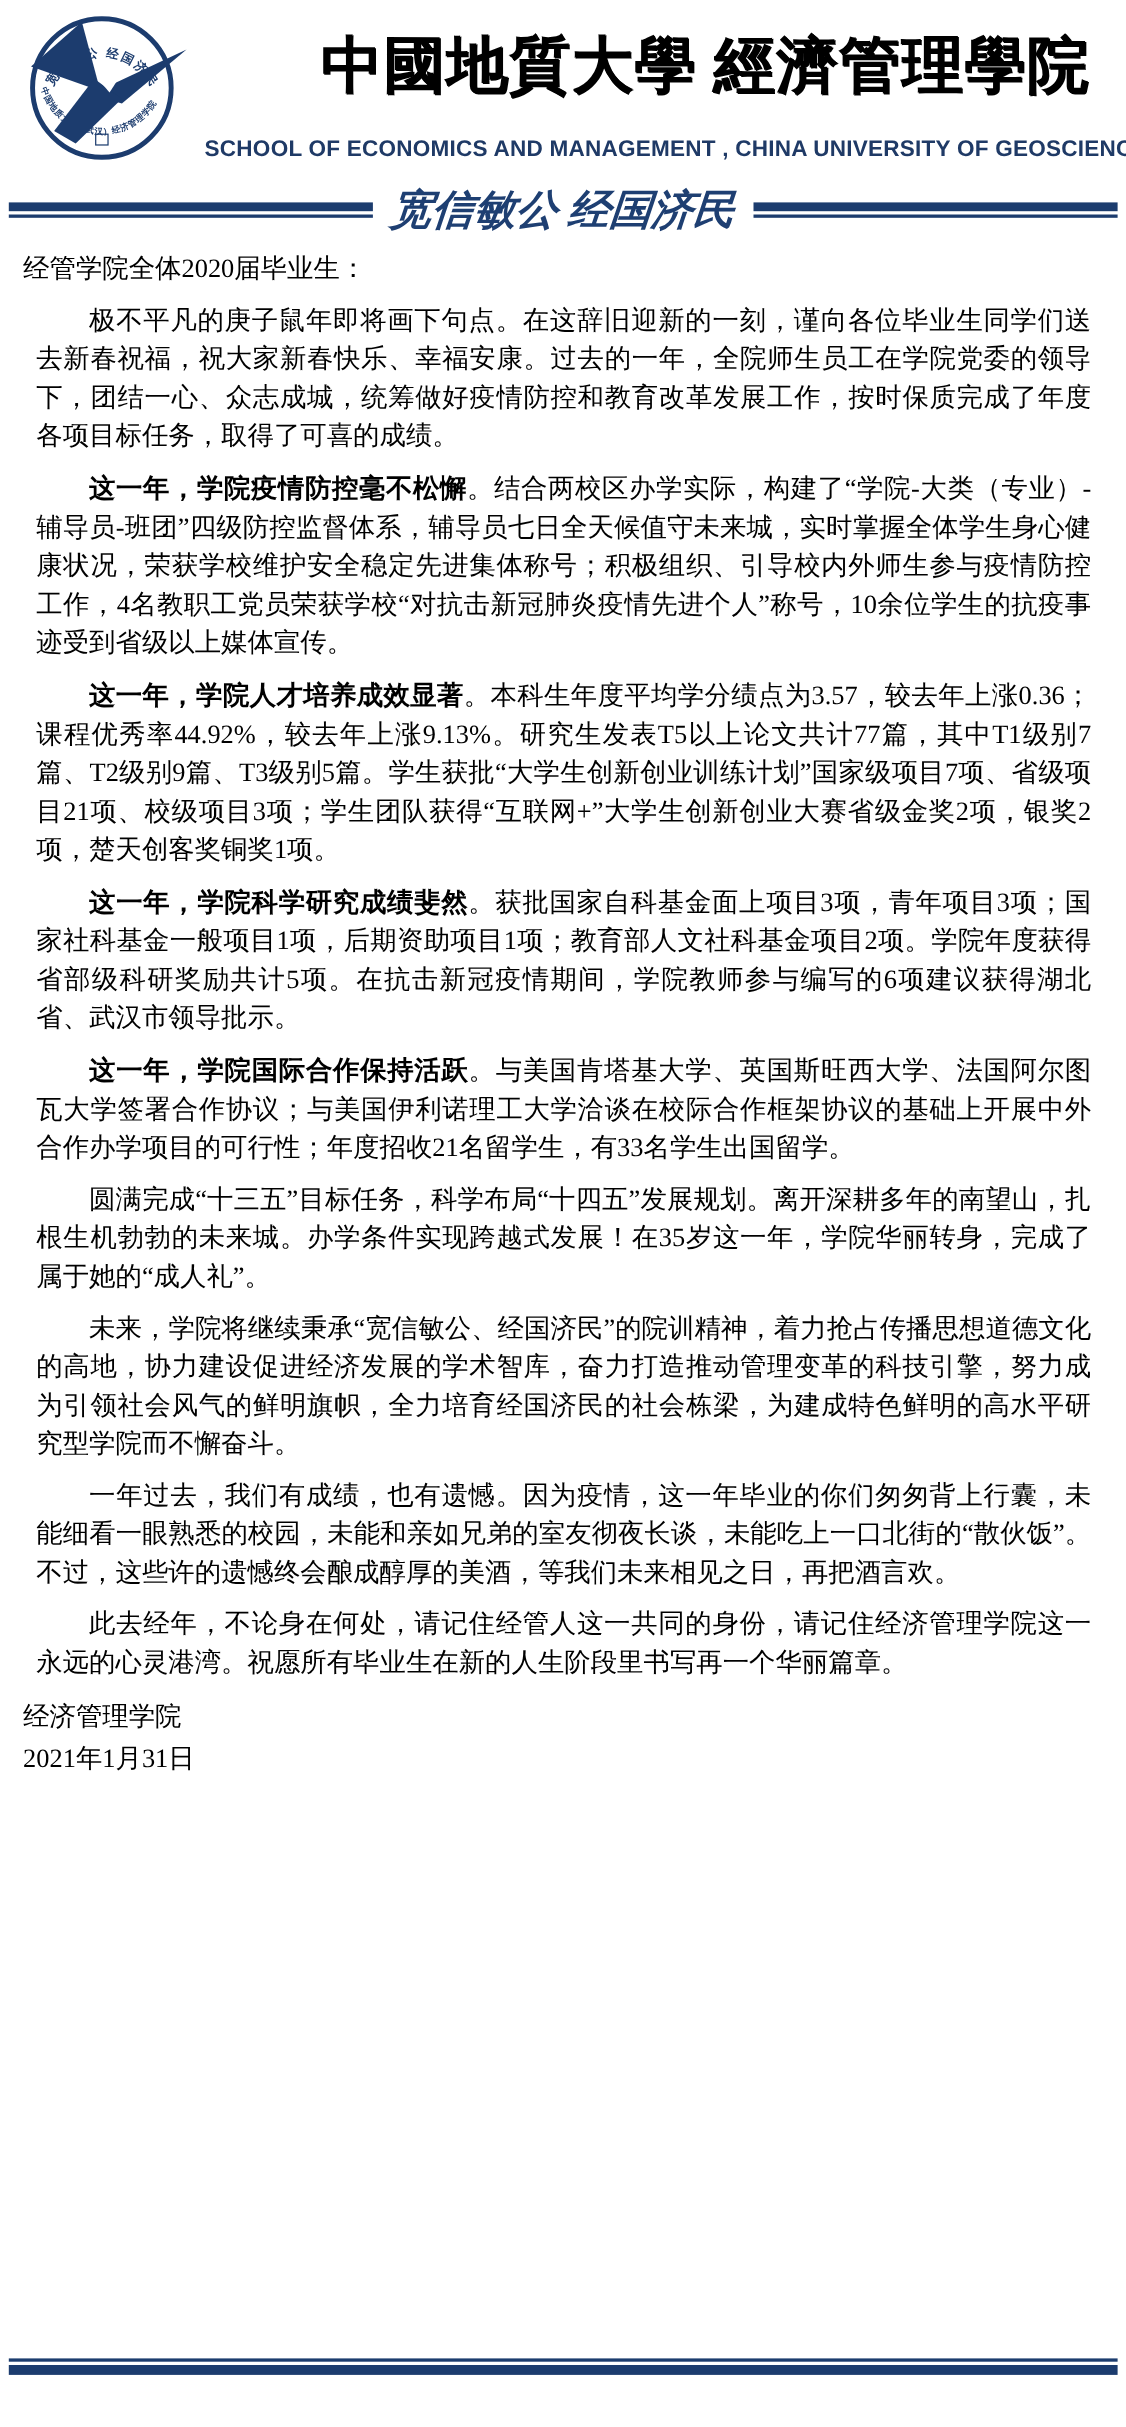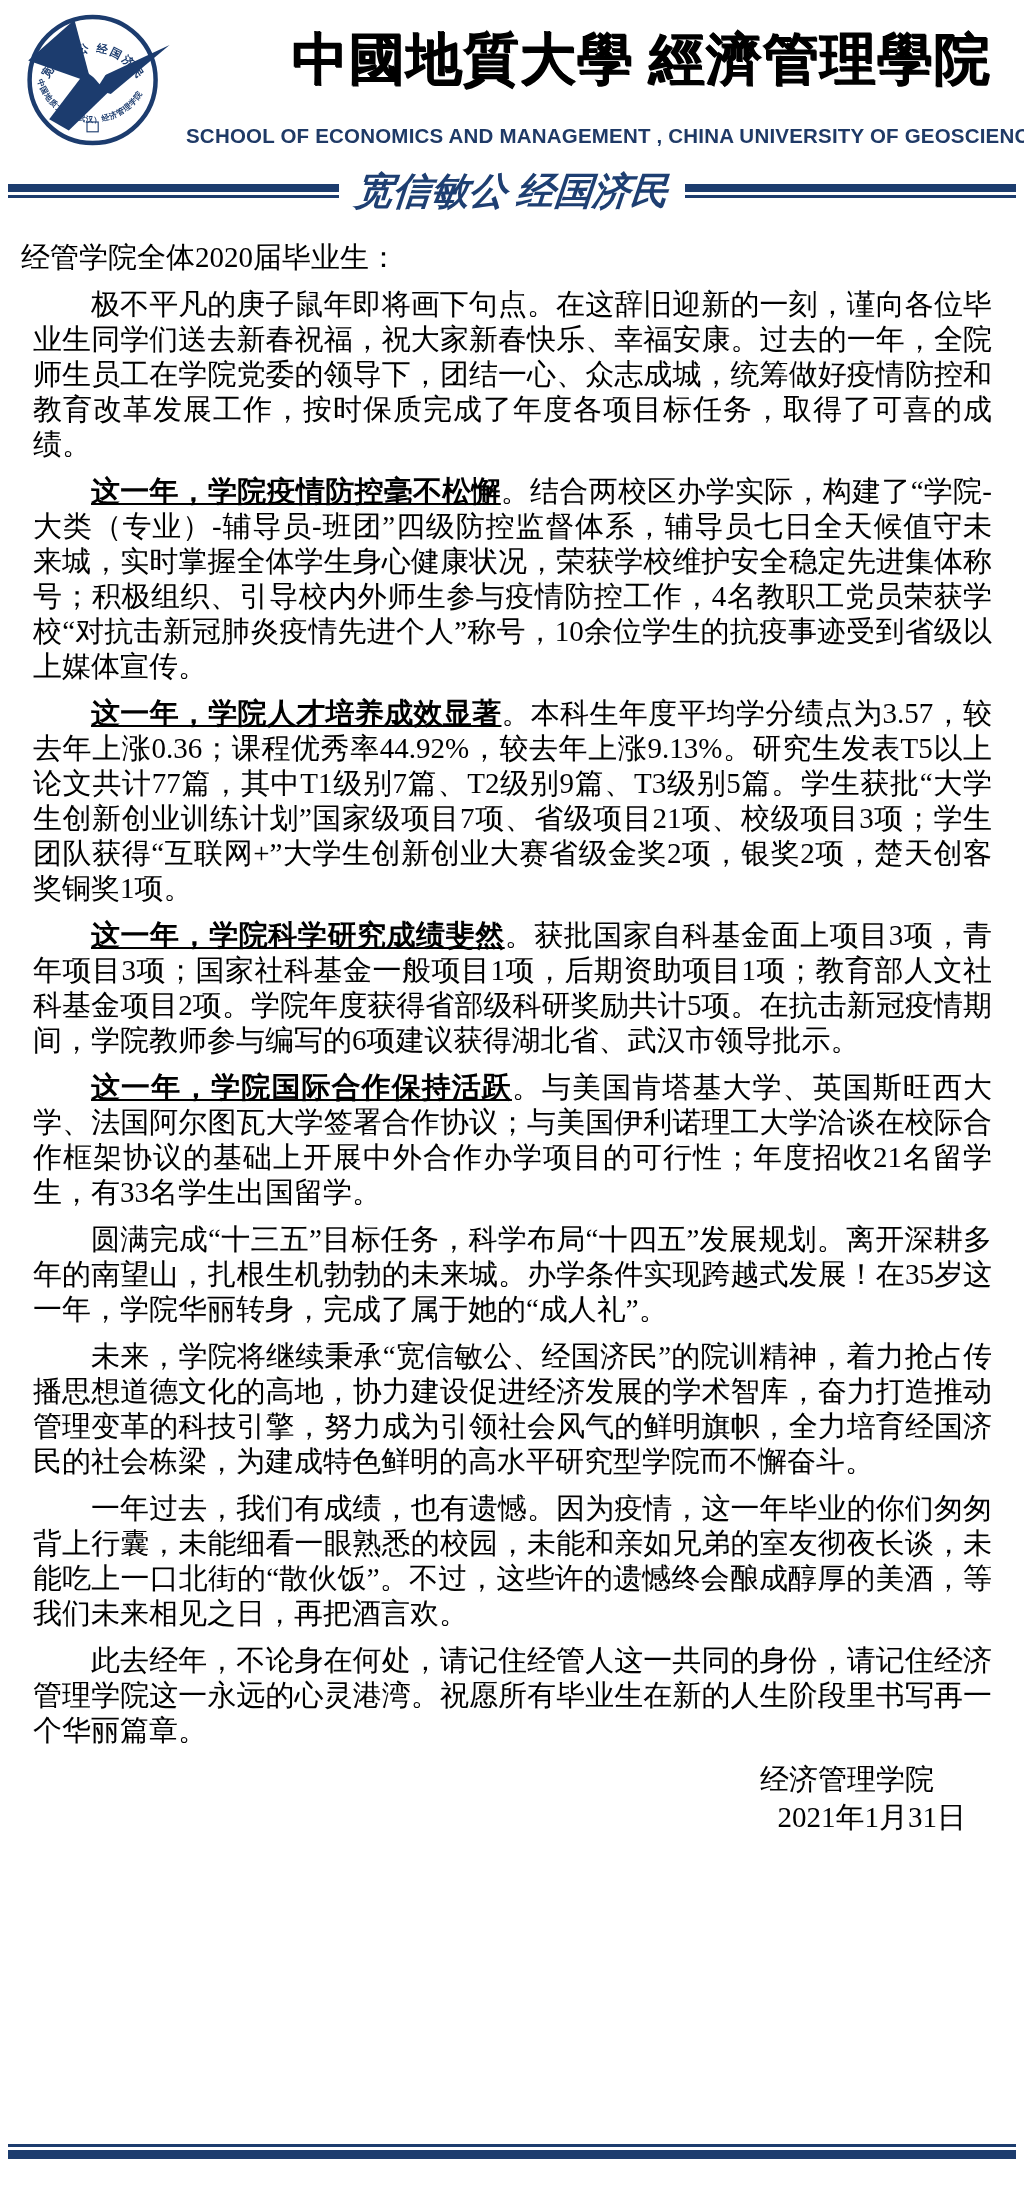--- a/index.html
+++ b/index.html
@@ -39,33 +39,32 @@
   .rule .bar-gap{height:3px;background:transparent;}
   .rule .bar-thin{height:3px;background:#1c3c6e;}
   .motto{
     padding:0 16px;white-space:nowrap;
     font-size:38px;font-weight:700;font-style:italic;
     color:#1e3f72;transform:skewX(-5deg);
     font-family:"Liberation Serif","DejaVu Serif",serif;
   }
   
   .letter-body{
-    position:absolute;top:240px;left:21px;right:20px;
-    font-size:29px;line-height:35px;text-align:justify;
+    position:absolute;top:228px;left:21px;right:20px;
+    font-size:24px;line-height:35px;text-align:justify;
   }
   .salutation{margin:0;text-indent:0;}
   p.para{margin:12px;text-indent:2em;}
   strong.lead{
     font-family:"Liberation Sans","DejaVu Sans",sans-serif;
     font-weight:700;
-    text-decoration:underline;
   }
   strong.lead:empty{display:none;}
   
-  .signature{margin-top:0;text-align:right;}
+  .signature{margin-top:0;}
   .sig-name{display:block;margin-right:70px;line-height:38px;margin-top:8px;}
   .sig-date{display:block;margin-right:38px;line-height:38px;}
   
   .bottom-rule{position:absolute;left:8px;right:8px;top:2144px;}
   .bottom-rule .bar-thin{height:3px;background:#1c3c6e;margin-bottom:3px;}
   .bottom-rule .bar-thick{height:9px;background:#1c3c6e;}
 </style>
 </head>
 <body>
 

